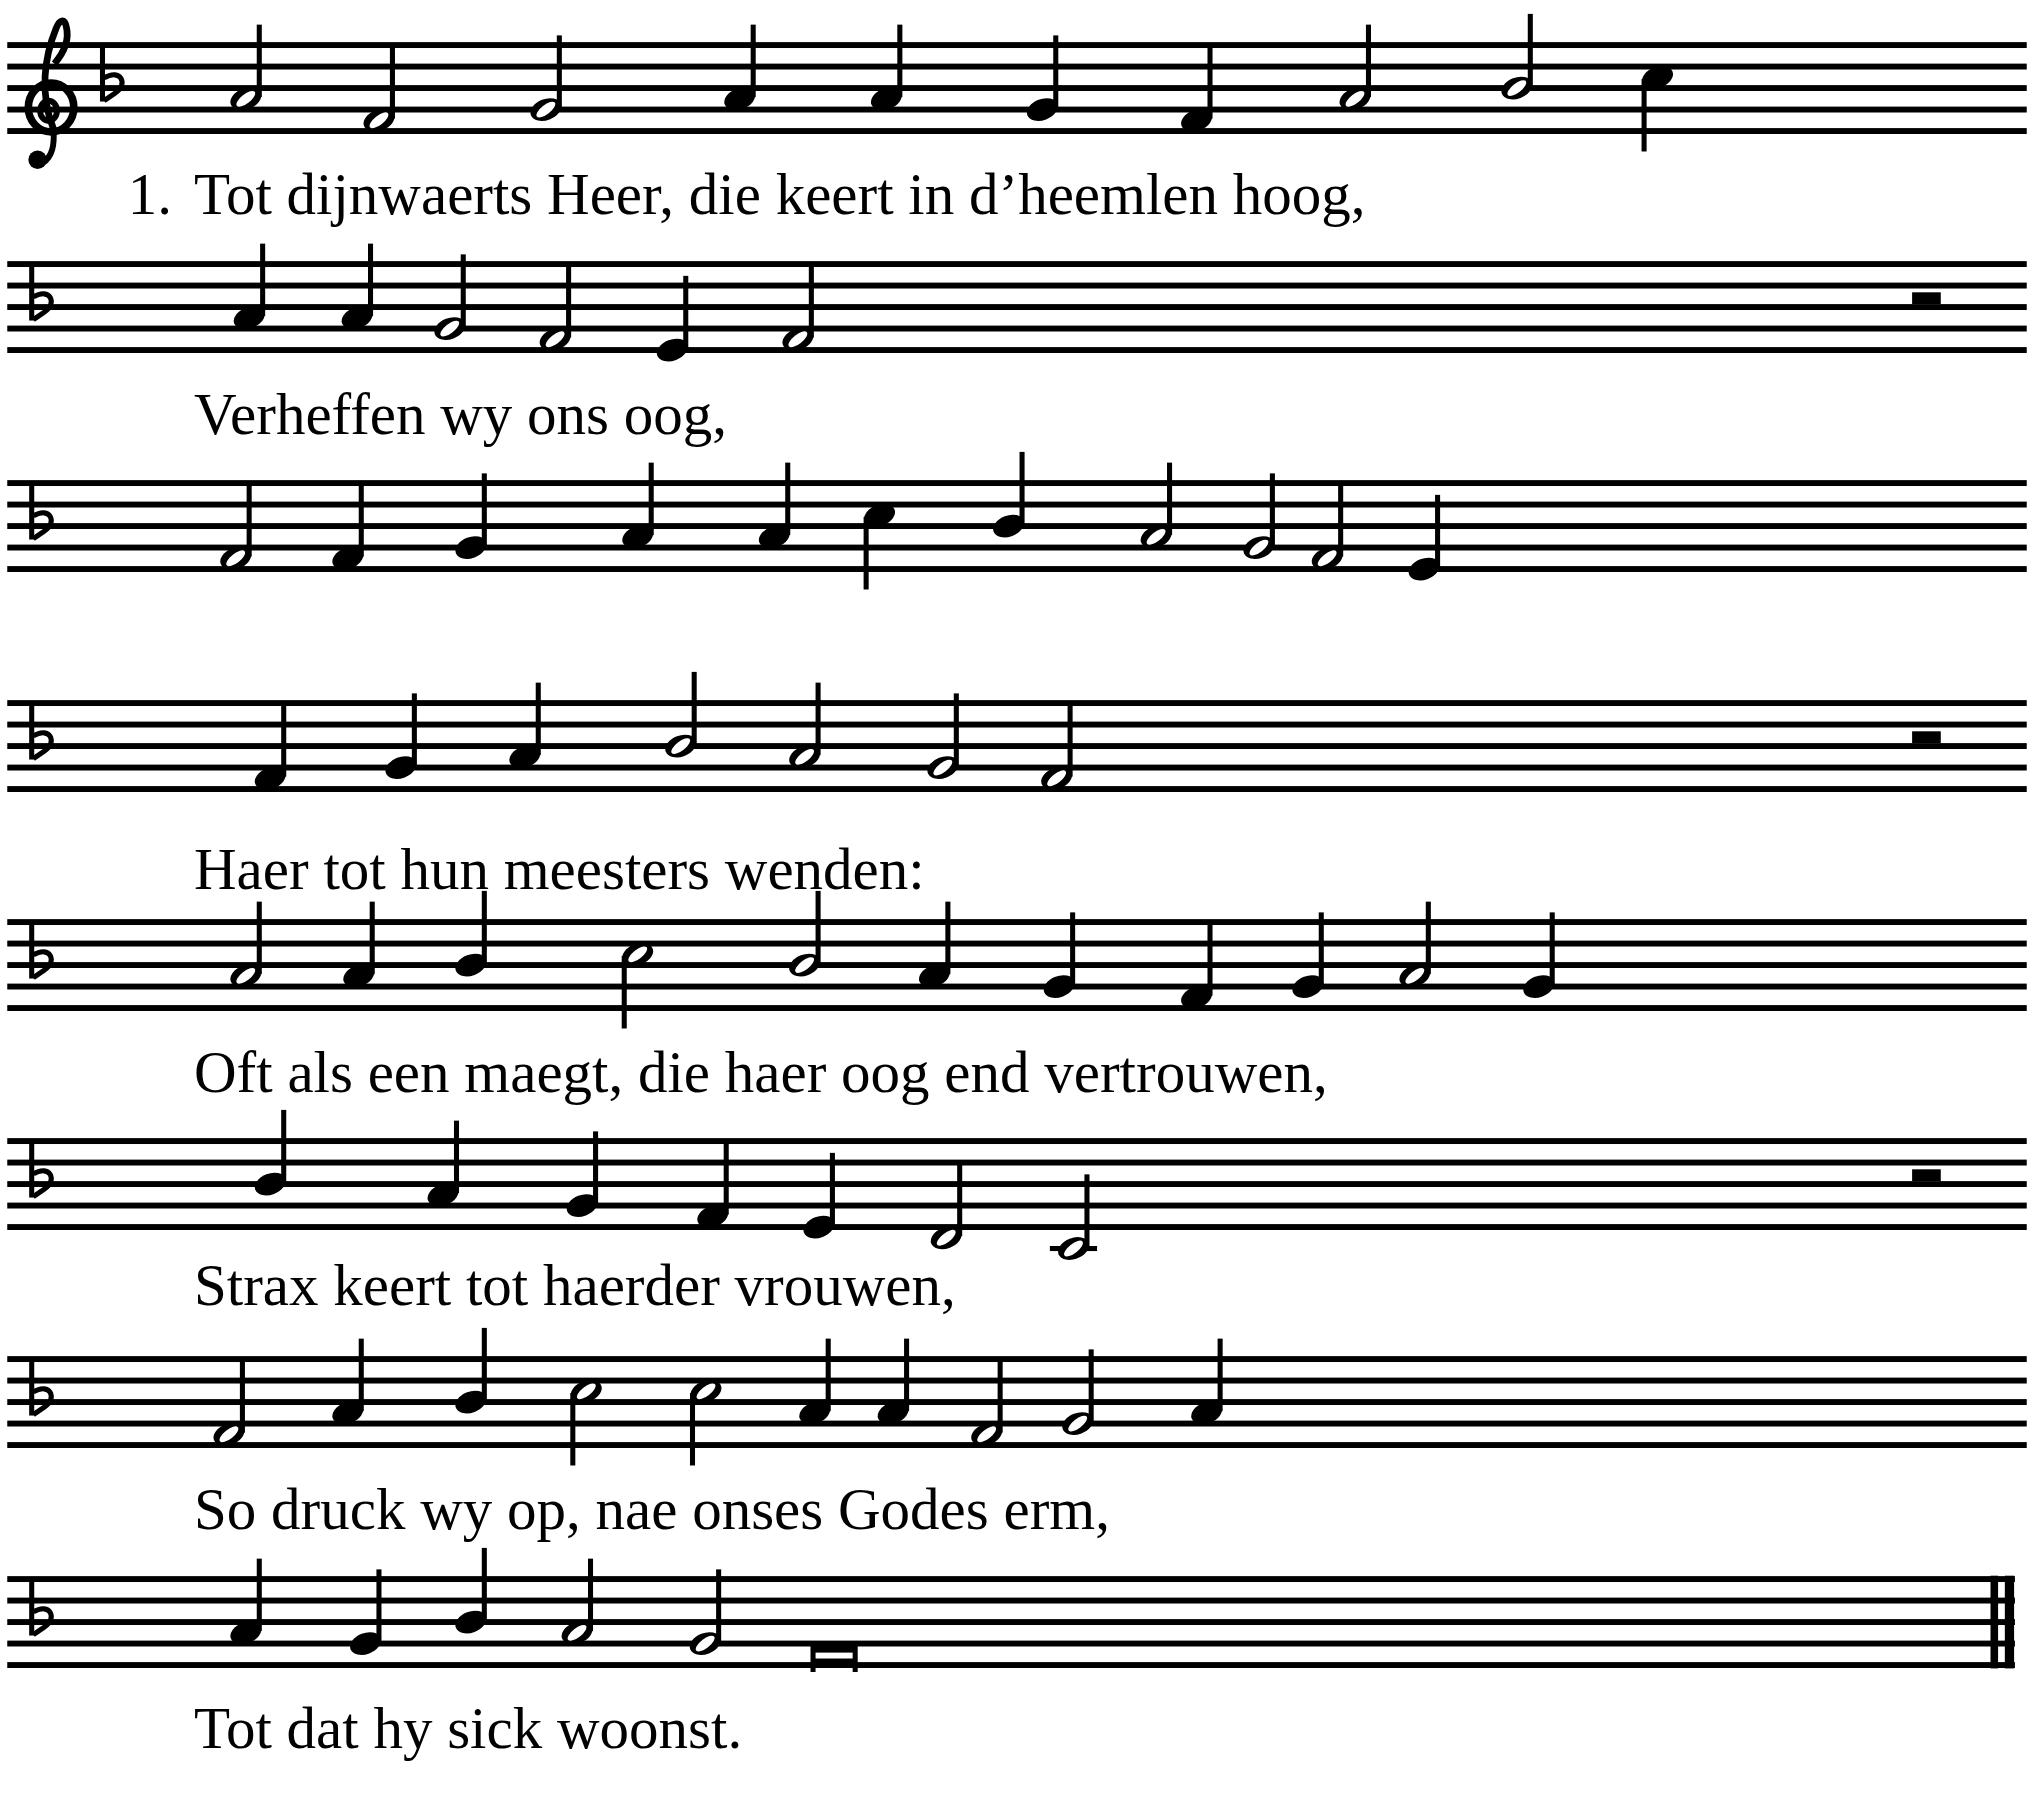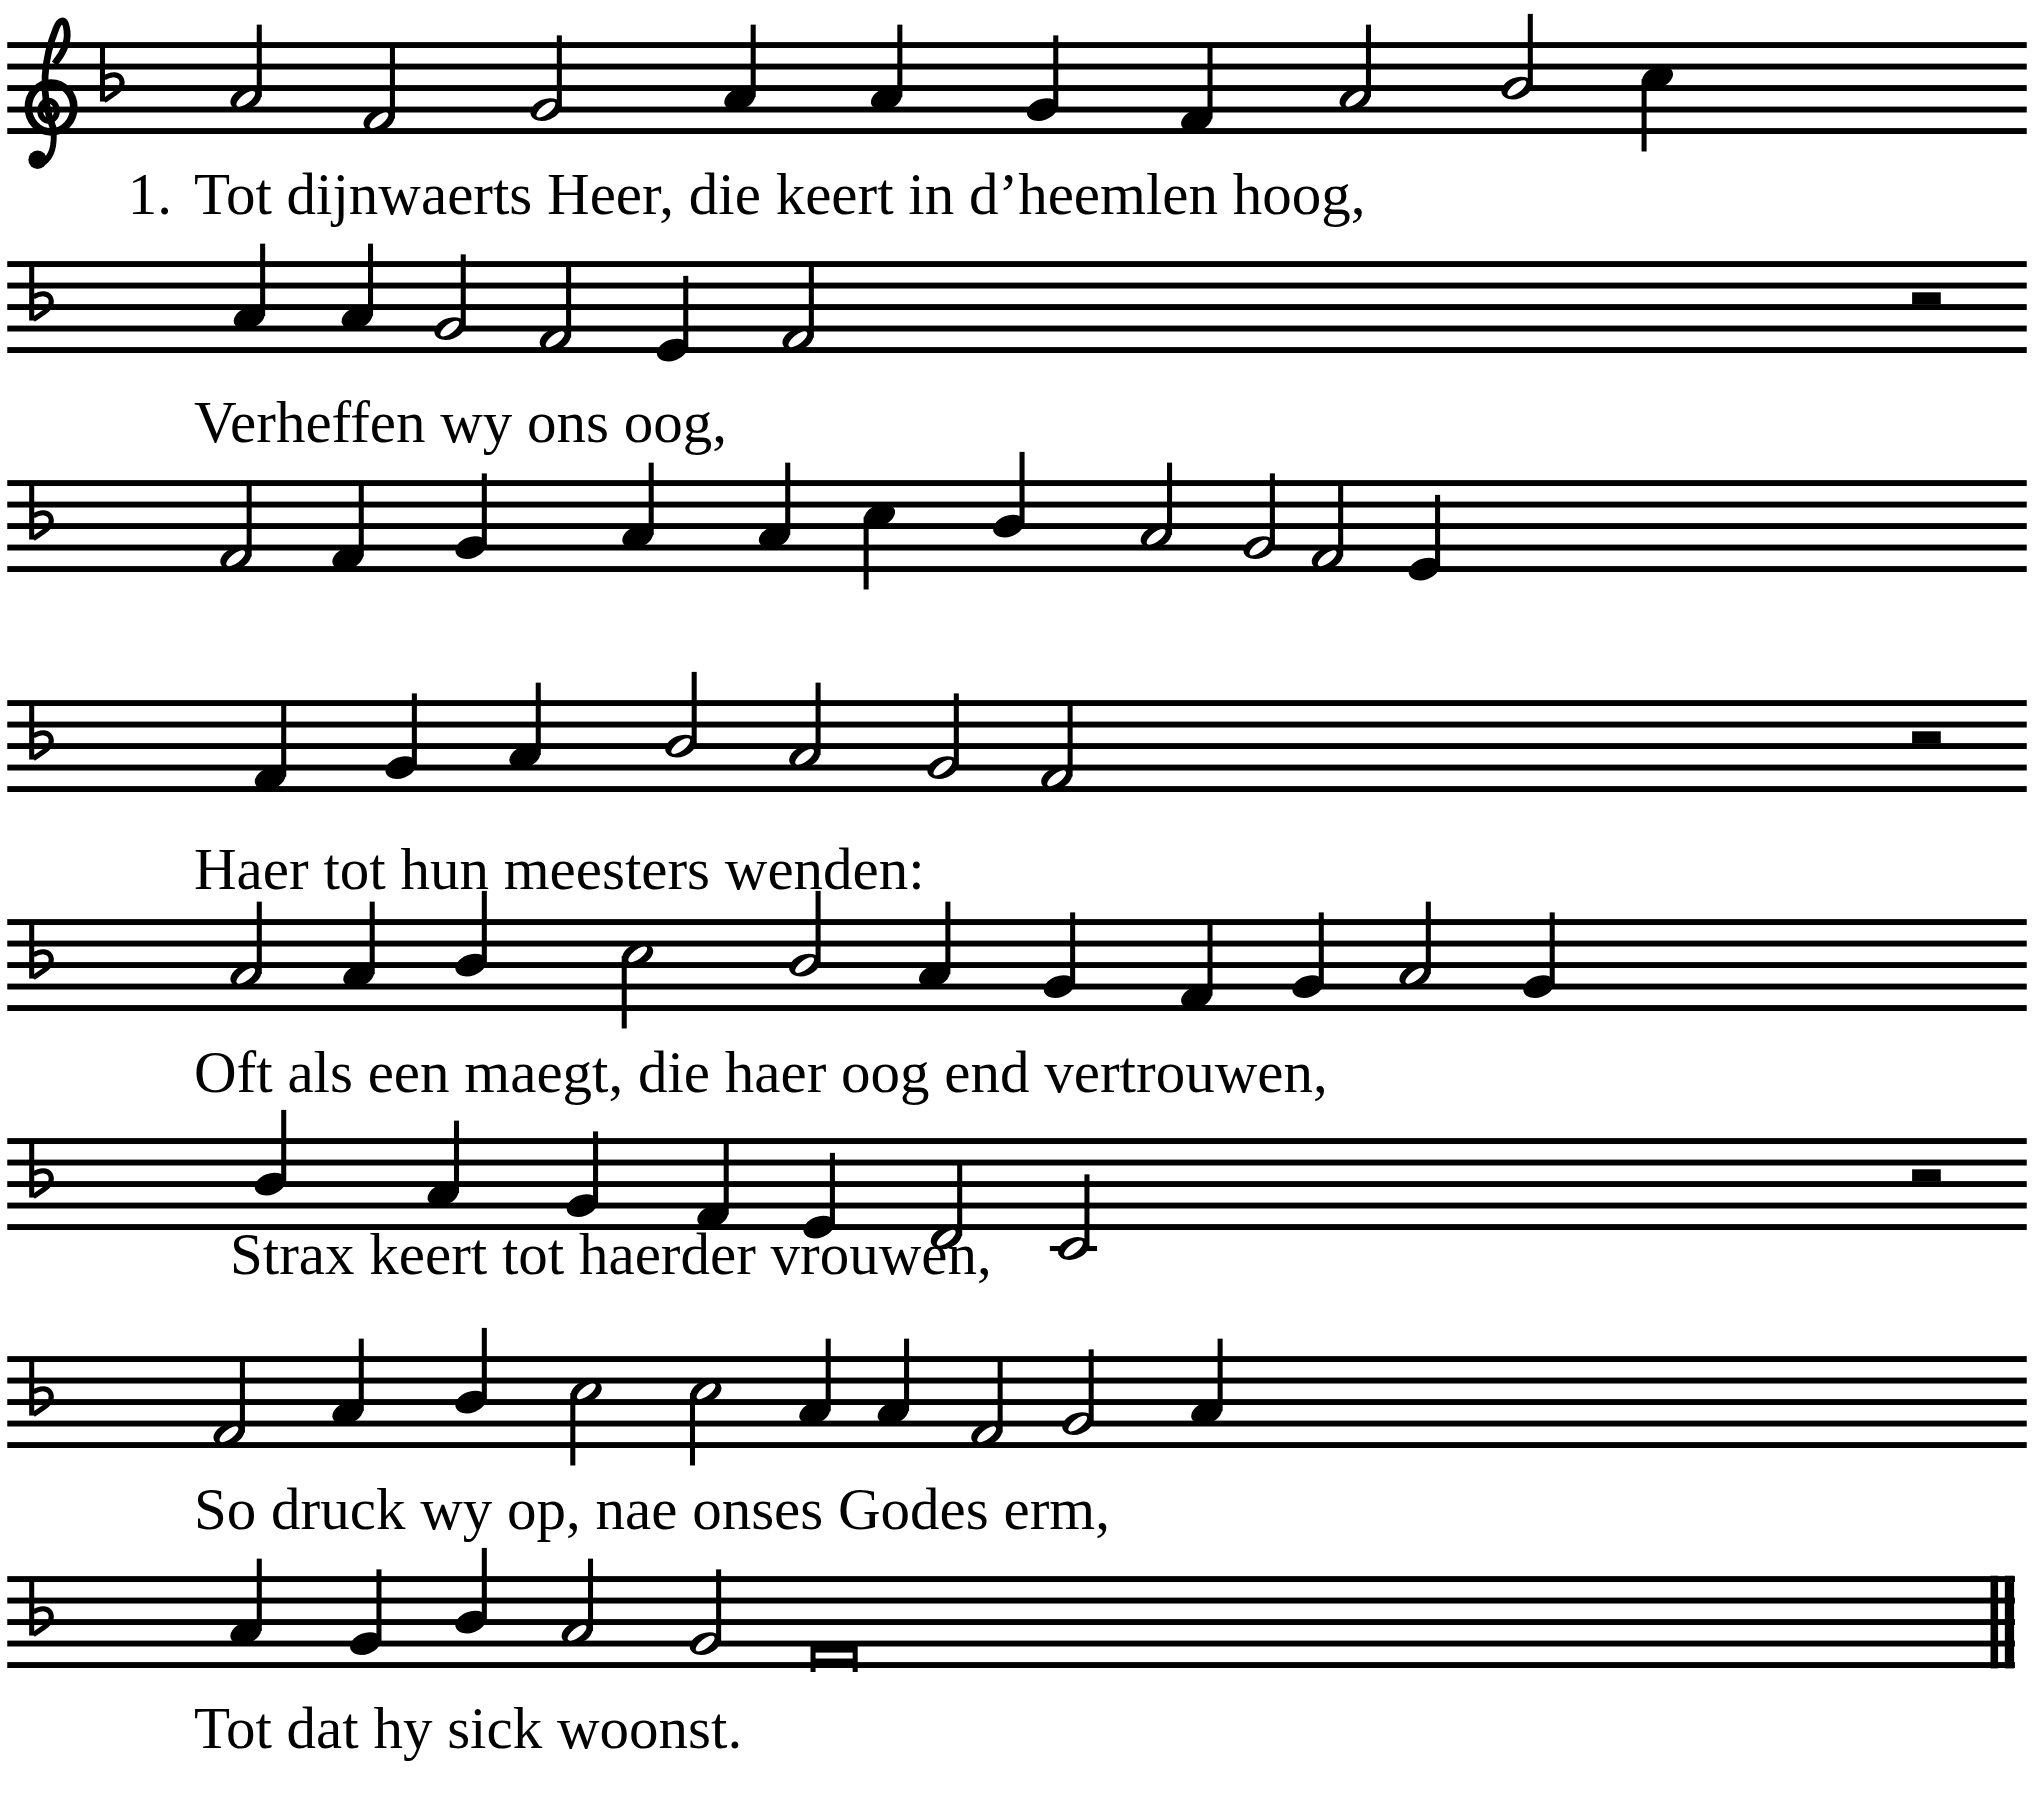--- a/index.html
+++ b/index.html
@@ -430,20 +430,20 @@
         <rect x="961" y="169.25" width="6" height="36" fill="#000"></rect>
         <rect x="1011" y="169.25" width="6" height="36" fill="#000"></rect>
       </g>
       <g>
         <rect x="2361" y="91" width="9" height="110" fill="#000"></rect>
         <rect x="2378" y="91" width="11" height="110" fill="#000"></rect>
       </g>
     </svg>
 
   <div class="lyric" id="lyric-0" style="top: 165px;"><span class="num">1.</span><span>Tot dijnwaerts Heer, die keert in d’heemlen hoog,</span></div>
-  <div class="lyric" id="lyric-1" style="top: 385px; margin-top: 8px;"><span class="num"></span><span>Verheffen wy ons oog,</span></div>
+  <div class="lyric" id="lyric-1" style="top: 385px;"><span class="num"></span><span>Verheffen wy ons oog,</span></div>
   <div class="lyric" id="lyric-3" style="top: 840px;"><span class="num"></span><span>Haer tot hun meesters wenden:</span></div>
   <div class="lyric" id="lyric-4" style="top: 1043px;"><span class="num"></span><span>Oft als een maegt, die haer oog end vertrouwen,</span></div>
-  <div class="lyric" id="lyric-5" style="top: 1225px; margin-left: 36px;"><span class="num"></span><span>Strax keert tot haerder vrouwen,</span></div>
+  <div class="lyric" id="lyric-5" style="top: 1256px;"><span class="num"></span><span>Strax keert tot haerder vrouwen,</span></div>
   <div class="lyric" id="lyric-6" style="top: 1480px;"><span class="num"></span><span>So druck wy op, nae onses Godes erm,</span></div>
   <div class="lyric" id="lyric-7" style="top: 1699px;"><span class="num"></span><span>Tot dat hy sick woonst.</span></div>
 </div>
 
 
 </body></html>

